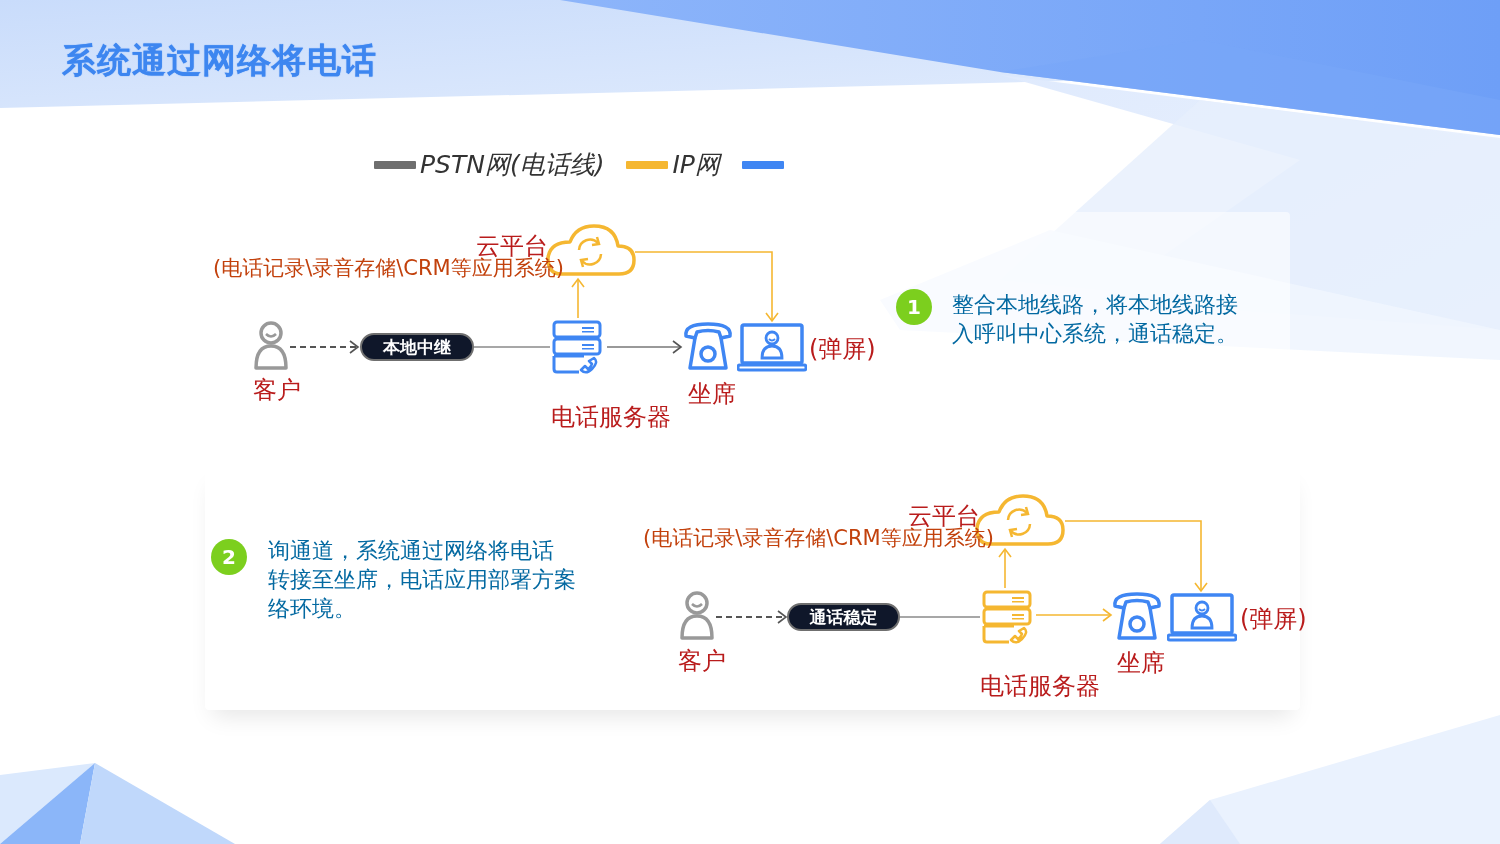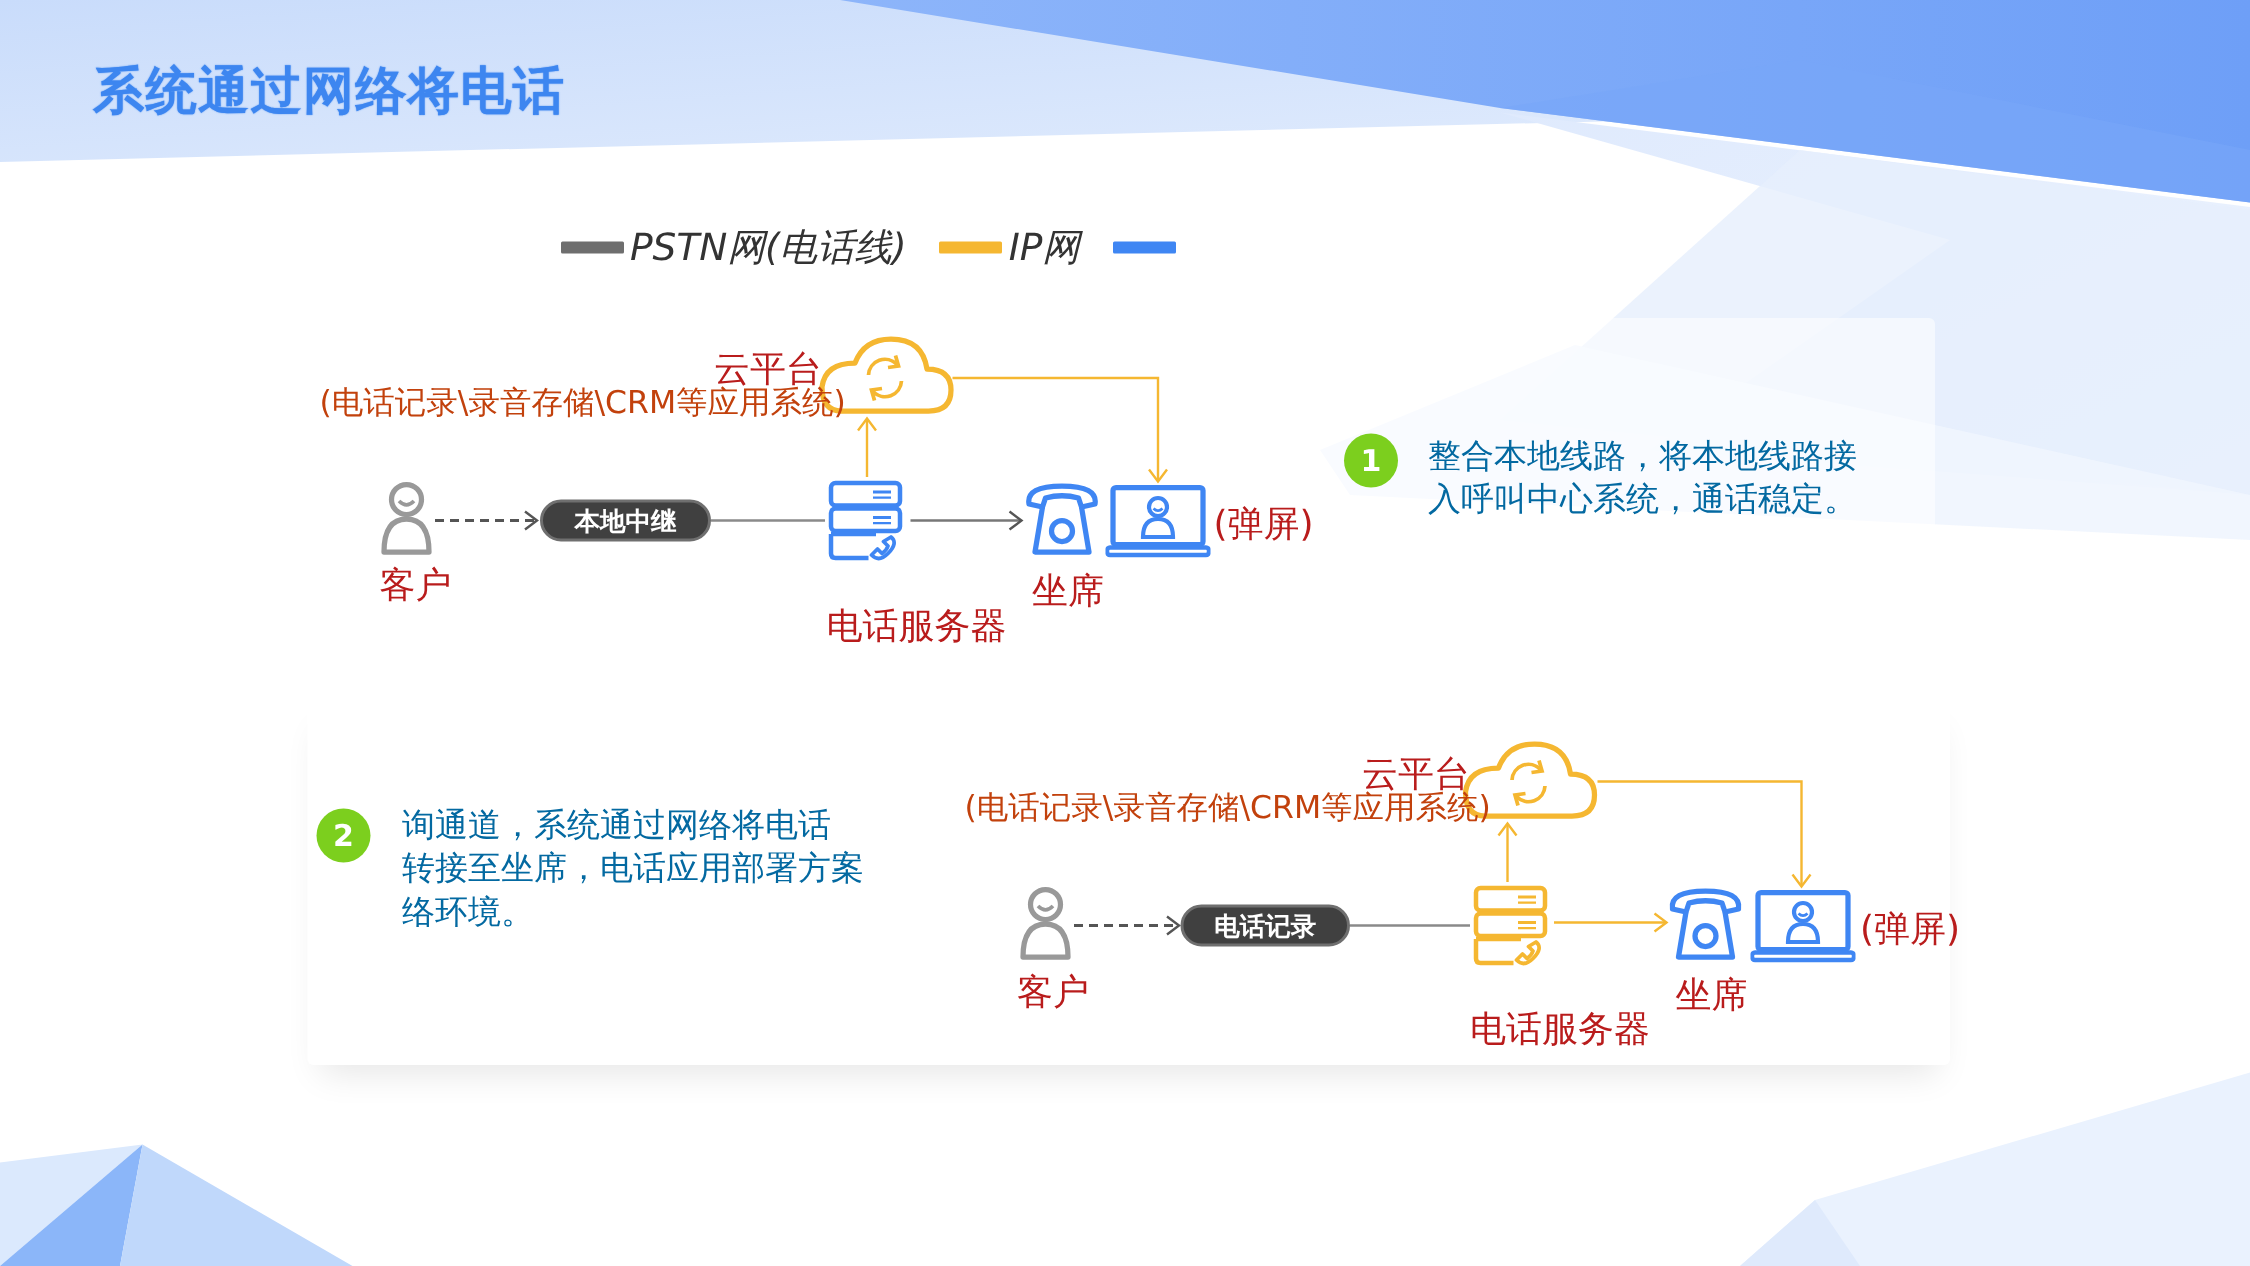--- a/index.html
+++ b/index.html
@@ -24,21 +24,21 @@
     position: absolute; background: #ffffff; border-radius: 4px;
   }
   .card1 { left: 180px; top: 212px; width: 1110px; height: 235px; background: rgba(255,255,255,0.55); }
   .card2 { left: 205px; top: 465px; width: 1095px; height: 245px; box-shadow: 0 14px 22px -8px rgba(0,0,0,0.10); }
 
   .abs { position: absolute; }
   .label { font-size: 24px; color: #b91c1c; white-space: nowrap; }
   .label-sm { font-size: 21px; color: #c2410c; white-space: nowrap; }
 
   .pill {
-    position: absolute; height: 28px; border-radius: 14px; background: #404040;
+    position: absolute; height: 28px; border-radius: 14px; background: #0f172a;
     border: 2px solid #6f6f6f; color: #fff; font-weight: bold; font-size: 17px;
     display: flex; align-items: center; justify-content: center;
   }
 
   .badge {
     position: absolute; width: 36px; height: 36px; border-radius: 50%;
     background: #7ccf1e; color: #fff; font-weight: bold; font-size: 20px;
     display: flex; align-items: center; justify-content: center;
   }
   .desc { position: absolute; font-size: 22px; color: #0369a1; line-height: 29px; }
@@ -197,21 +197,21 @@
     <polyline points="1195,583 1201,591 1207,583" fill="none" stroke="#f5b731" stroke-width="1.6"></polyline>
   </svg>
 
   <svg class="abs" style="left:679px;top:590px" width="36" height="52" viewBox="0 0 36 52">
     <circle cx="18" cy="13" r="10" fill="none" stroke="#999" stroke-width="3.5"></circle>
     <path d="M13 14 q5 5 10 0" fill="none" stroke="#999" stroke-width="2.5"></path>
     <path d="M3 48 q0 -22 15 -22 q15 0 15 22 z" fill="none" stroke="#999" stroke-width="3.5" stroke-linejoin="round"></path>
   </svg>
   <div class="abs label" style="left:678px;top:645px">客户</div>
 
-  <div class="pill" style="left:787px;top:603px;width:113px;">电话记录</div>
+  <div class="pill" style="left:787px;top:603px;width:113px;">通话稳定</div>
 
   <svg class="abs" style="left:982px;top:590px" width="52" height="54" viewBox="0 0 52 54">
     <rect x="2" y="2" width="46" height="15" rx="3" fill="none" stroke="#f5b731" stroke-width="3"></rect>
     <rect x="2" y="19" width="46" height="15" rx="3" fill="none" stroke="#f5b731" stroke-width="3"></rect>
     <path d="M2 36 h30 M2 36 v13 q0 3 3 3 h22" fill="none" stroke="#f5b731" stroke-width="3"></path>
     <g fill="#f5b731">
         <rect x="30" y="7" width="12" height="2"></rect>
         <rect x="30" y="11" width="12" height="1.5"></rect>
         <rect x="30" y="24" width="12" height="2"></rect>
         <rect x="30" y="28" width="12" height="1.5"></rect>

